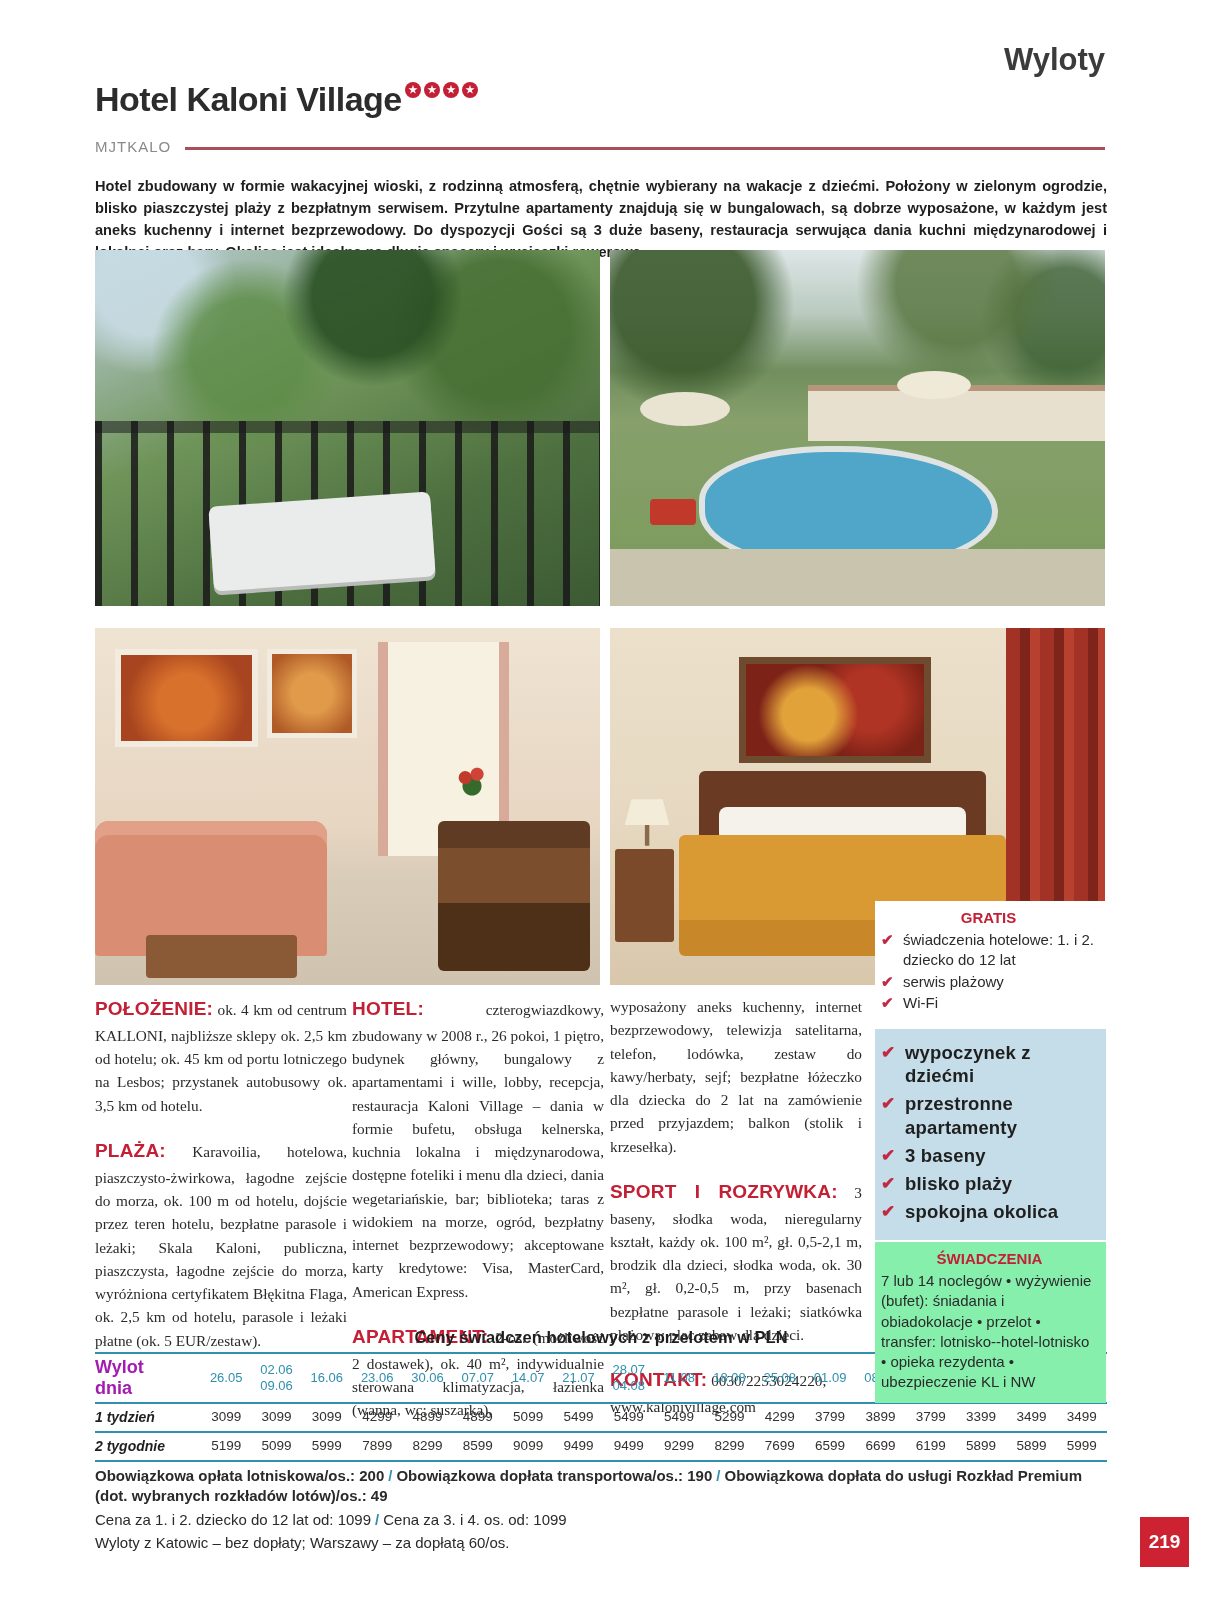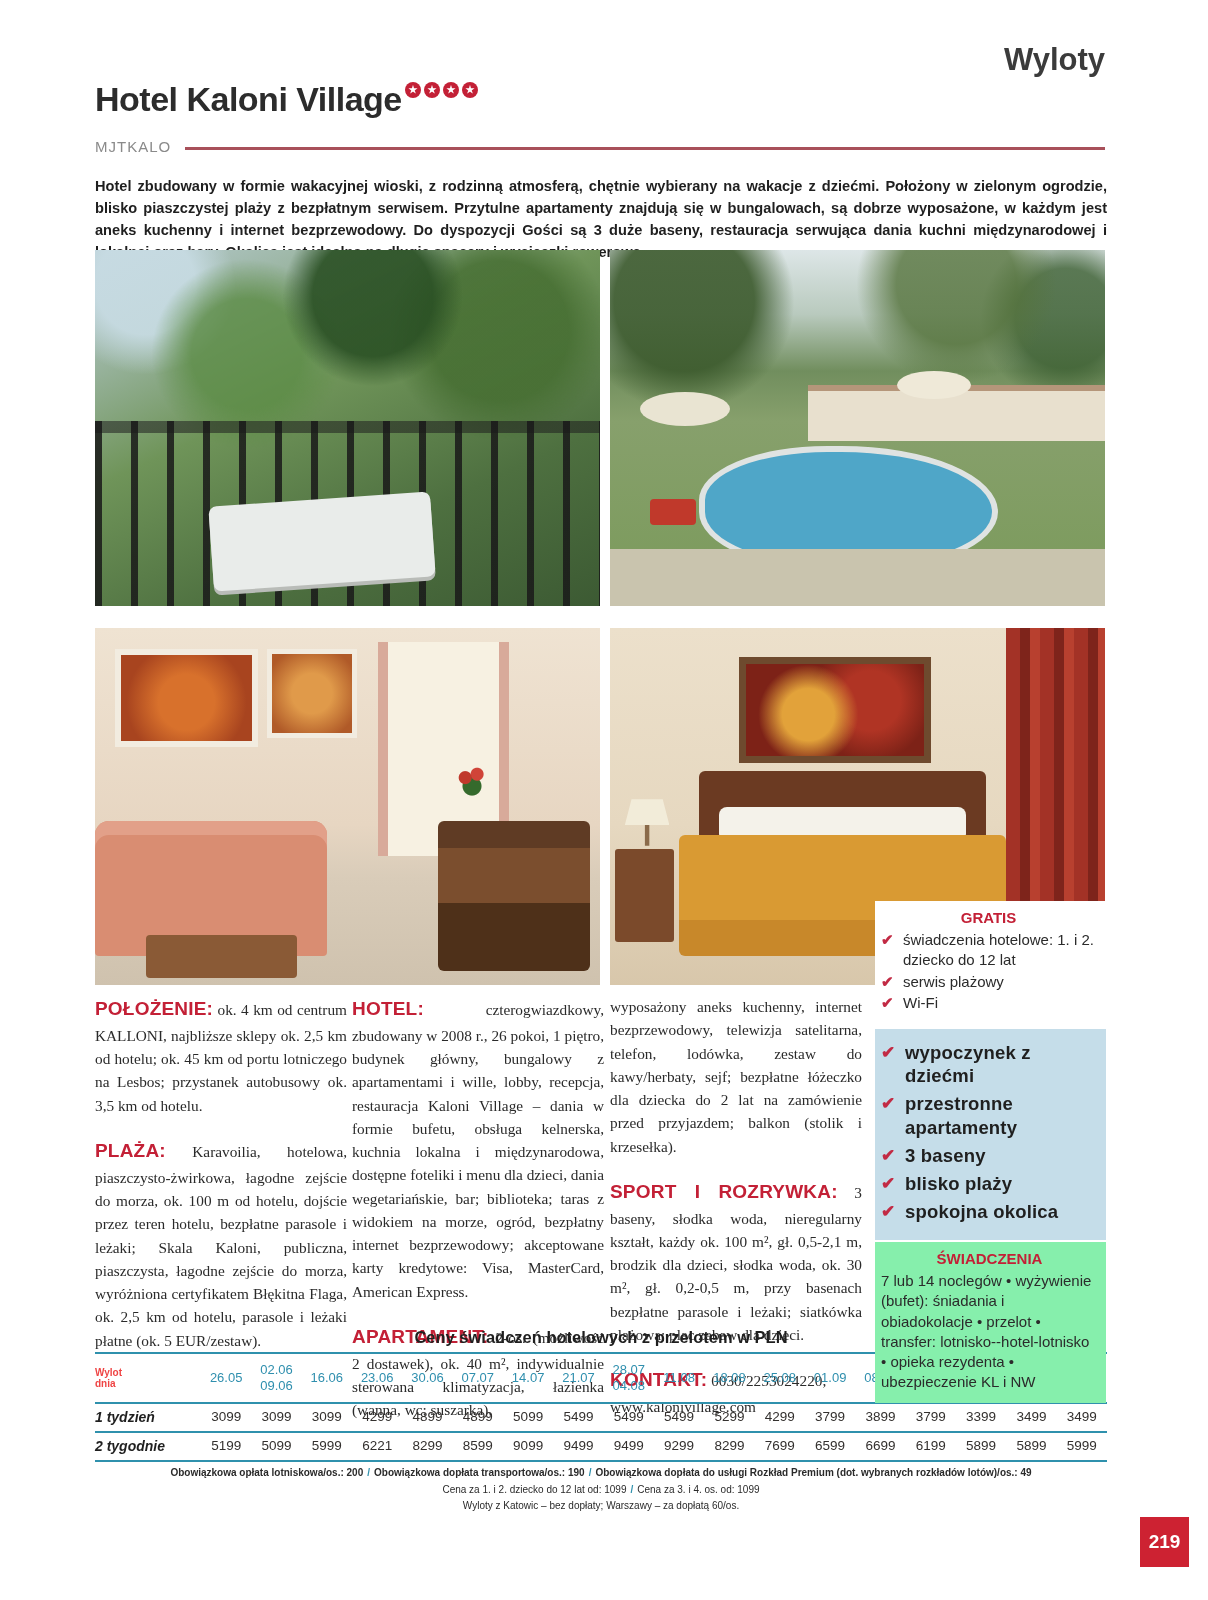--- a/index.html
+++ b/index.html
@@ -97,28 +97,28 @@
        padding-left:24px;margin:0 0 5px;letter-spacing:0.2px;}
   .box-blue ul.checklist .check{font-size:17px;top:1px;}
   .box-swiad{background:#86efac;padding:8px 8px 10px 6px;margin-top:2px;}
   .box-swiad .body{font-size:15px;line-height:1.35;color:#2b2b2b;}
   
   .ptable-title{position:absolute;top:1328px;left:95px;width:1012px;text-align:center;
        font-size:16.5px;font-weight:bold;color:#1f1f1f;}
   .ptable{position:absolute;top:1352px;left:95px;width:1012px;border-top:2.5px solid #2f91ad;}
   .trow{display:flex;align-items:center;}
   .thead{min-height:48px;border-bottom:2px solid #2f91ad;}
-  .tlabel{width:106px;font-size:10px;font-weight:bold;color:#ef4444;white-space:pre-line;line-height:1.15;}
+  .tlabel{width:106px;font-size:18px;font-weight:bold;color:#a21caf;white-space:pre-line;line-height:1.15;}
   .tcell{flex:1;text-align:center;font-size:13px;color:#2f8fae;white-space:pre-line;line-height:1.2;}
   .tdata{min-height:27px;border-bottom:2px solid #2f91ad;}
   .tdata .tlabel{color:#1f1f1f;font-size:14px;font-style:italic;}
   .tdata .tcell{color:#33302e;font-size:13.5px;}
   
   .footnotes{position:absolute;top:1466px;left:95px;width:1012px;}
-  .footnotes p{margin:0 0 3px;font-size:10px;line-height:1.35;color:#2a2a2a;text-align:center;}
+  .footnotes p{margin:0 0 3px;font-size:15px;line-height:1.35;color:#2a2a2a;}
   .fn-bold{font-weight:bold;}
   .slash{color:#2f91ad;font-weight:bold;padding:0 4px;}
   
   .pagenum{position:absolute;left:1140px;top:1517px;width:49px;height:50px;background:#cd2232;
        color:#ffffff;font-weight:bold;font-size:19px;display:flex;align-items:center;justify-content:center;}
 </style>
 </head>
 <body>
 
 <div class="page">
@@ -252,21 +252,21 @@
         <div class="tcell">3799</div>
         <div class="tcell">3399</div>
         <div class="tcell">3499</div>
         <div class="tcell">3499</div>
       </div>
       <div class="trow tdata">
         <div class="tlabel">2 tygodnie</div>
         <div class="tcell">5199</div>
         <div class="tcell">5099</div>
         <div class="tcell">5999</div>
-        <div class="tcell">6221</div>
+        <div class="tcell">7899</div>
         <div class="tcell">8299</div>
         <div class="tcell">8599</div>
         <div class="tcell">9099</div>
         <div class="tcell">9499</div>
         <div class="tcell">9499</div>
         <div class="tcell">9299</div>
         <div class="tcell">8299</div>
         <div class="tcell">7699</div>
         <div class="tcell">6599</div>
         <div class="tcell">6699</div>

